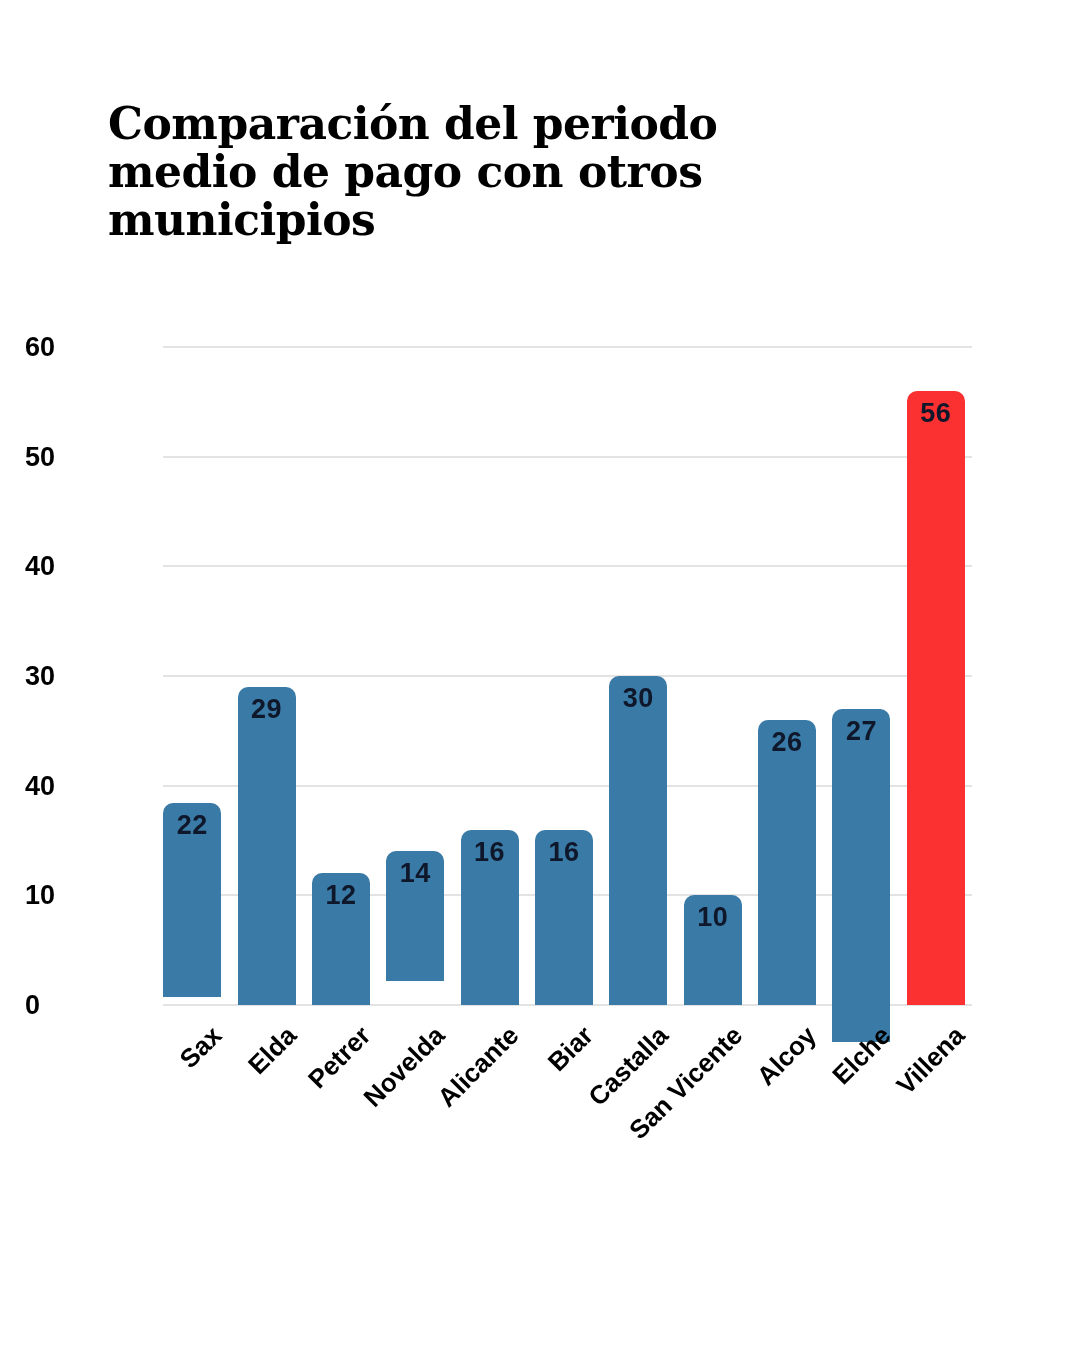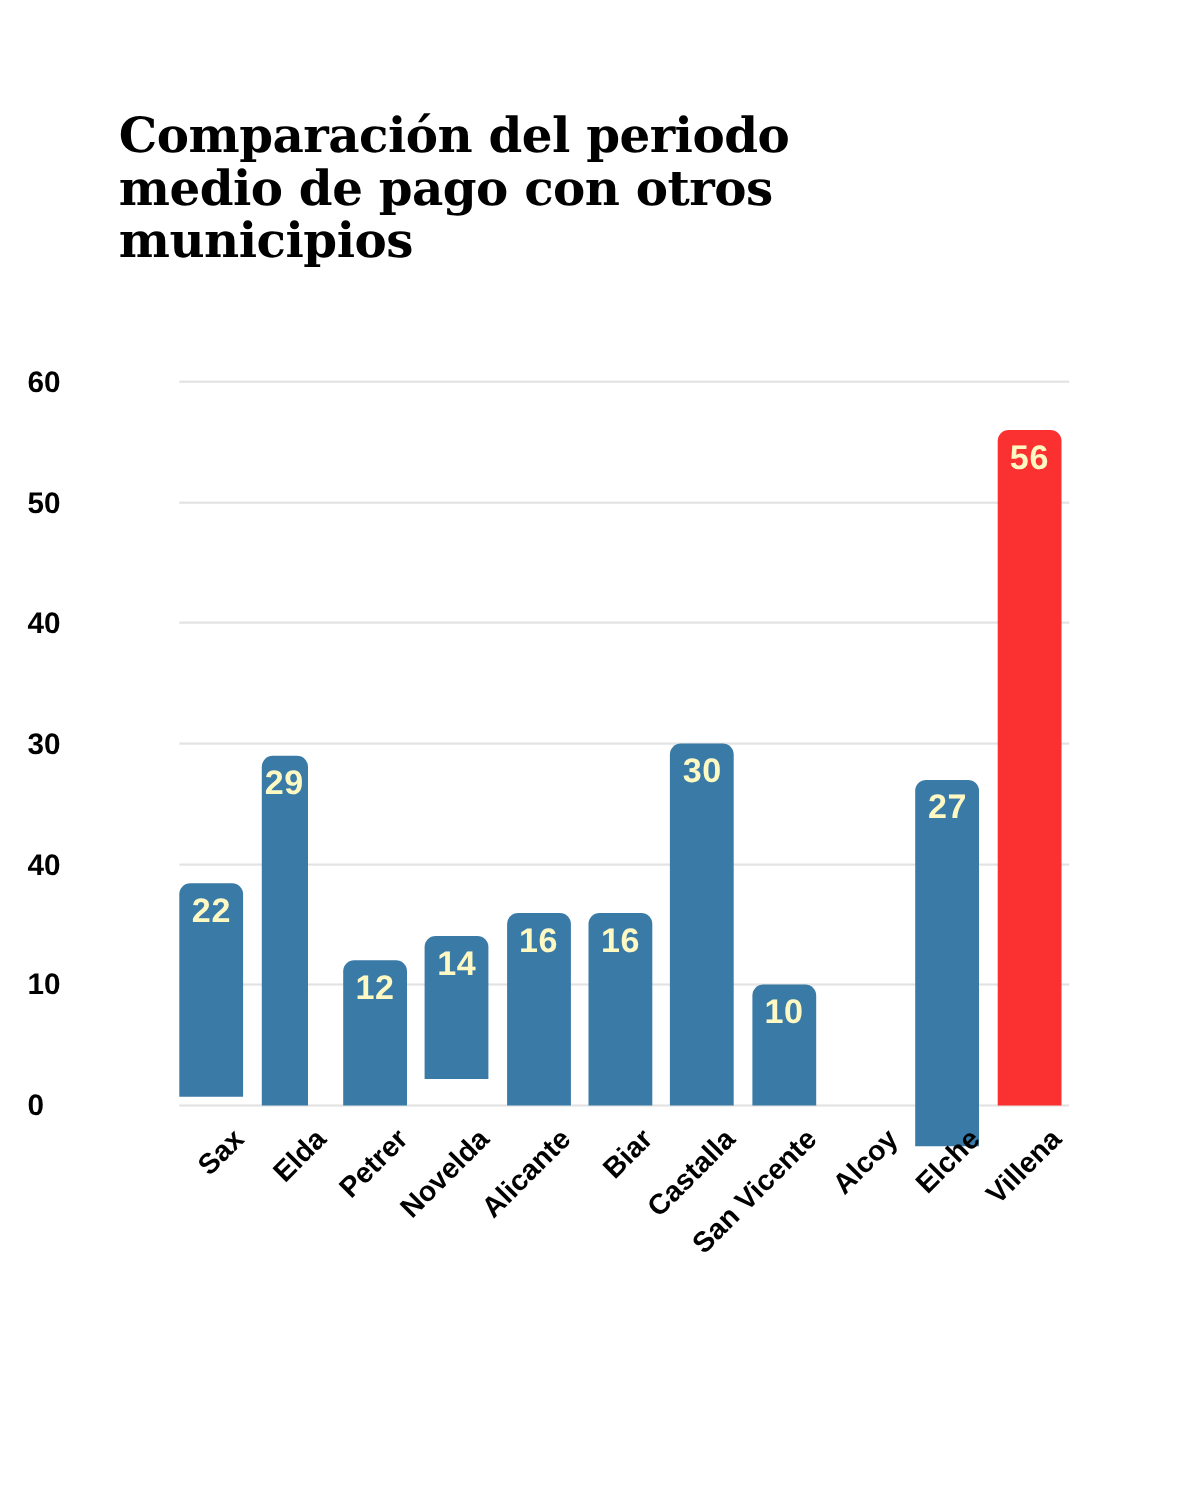--- a/index.html
+++ b/index.html
@@ -46,23 +46,23 @@
     position: absolute;
     height: 2px;
   }
   .bar {
     position: absolute;
     border-radius: 10px 10px 0 0;
   }
   .bar .value {
     display: block;
     text-align: center;
-    color: #fef9c3;
+    color: #0f172a;
     font-weight: 700;
-    font-size: 31px;
+    font-size: 27px;
     padding-top: 7px;
     letter-spacing: 0.5px;
   }
   .xanchor { position: absolute; width: 0; height: 0; }
   .xlabel {
     position: absolute;
     right: 0;
     top: 0;
     white-space: nowrap;
     transform: rotate(-45deg);
@@ -97,40 +97,43 @@
       <div class="ylabel" style="top: 549.333px;">40</div>
       <div class="ylabel" style="top: 659px;">30</div>
       <div class="ylabel" style="top: 768.667px;">40</div>
       <div class="ylabel" style="top: 878.333px;">10</div>
       <div class="ylabel" style="top: 988px;">0</div>
     </div>
   <div class="layer" id="bars-layer">
       <div class="bar" style="left: 163.182px; top: 803px; width: 58px; height: 194px; background: rgb(58, 122, 166);">
         <span class="value">22</span>
       </div>
-      <div class="bar" style="left: 237.545px; top: 686.967px; width: 42px; height: 318.033px; background: rgb(58, 122, 166);">
+      <div class="bar" style="left: 237.545px; top: 686.967px; width: 58px; height: 318.033px; background: rgb(58, 122, 166);">
         <span class="value">29</span>
       </div>
       <div class="bar" style="left: 311.909px; top: 873.4px; width: 58px; height: 131.6px; background: rgb(58, 122, 166);">
         <span class="value">12</span>
       </div>
       <div class="bar" style="left: 386.273px; top: 851.467px; width: 58px; height: 130px; background: rgb(58, 122, 166);">
         <span class="value">14</span>
       </div>
       <div class="bar" style="left: 460.636px; top: 829.533px; width: 58px; height: 175.467px; background: rgb(58, 122, 166);">
         <span class="value">16</span>
       </div>
       <div class="bar" style="left: 535px; top: 829.533px; width: 58px; height: 175.467px; background: rgb(58, 122, 166);">
         <span class="value">16</span>
       </div>
       <div class="bar" style="left: 609.364px; top: 676px; width: 58px; height: 329px; background: rgb(58, 122, 166);">
         <span class="value">30</span>
       </div>
       <div class="bar" style="left: 683.727px; top: 895.333px; width: 58px; height: 109.667px; background: rgb(58, 122, 166);">
         <span class="value">10</span>
+      </div>
+      <div class="bar" style="left: 758.091px; top: 719.867px; width: 58px; height: 285.133px; background: rgb(58, 122, 166);">
+        <span class="value">26</span>
       </div>
       <div class="bar" style="left: 832.455px; top: 708.9px; width: 58px; height: 333px; background: rgb(58, 122, 166);">
         <span class="value">27</span>
       </div>
       <div class="bar" style="left: 906.818px; top: 390.867px; width: 58px; height: 614.133px; background: rgb(251, 48, 48);">
         <span class="value">56</span>
       </div>
     </div>
   <div class="layer" id="xlabel-layer">
       <div class="xanchor" style="left: 206.182px; top: 1020px;">

